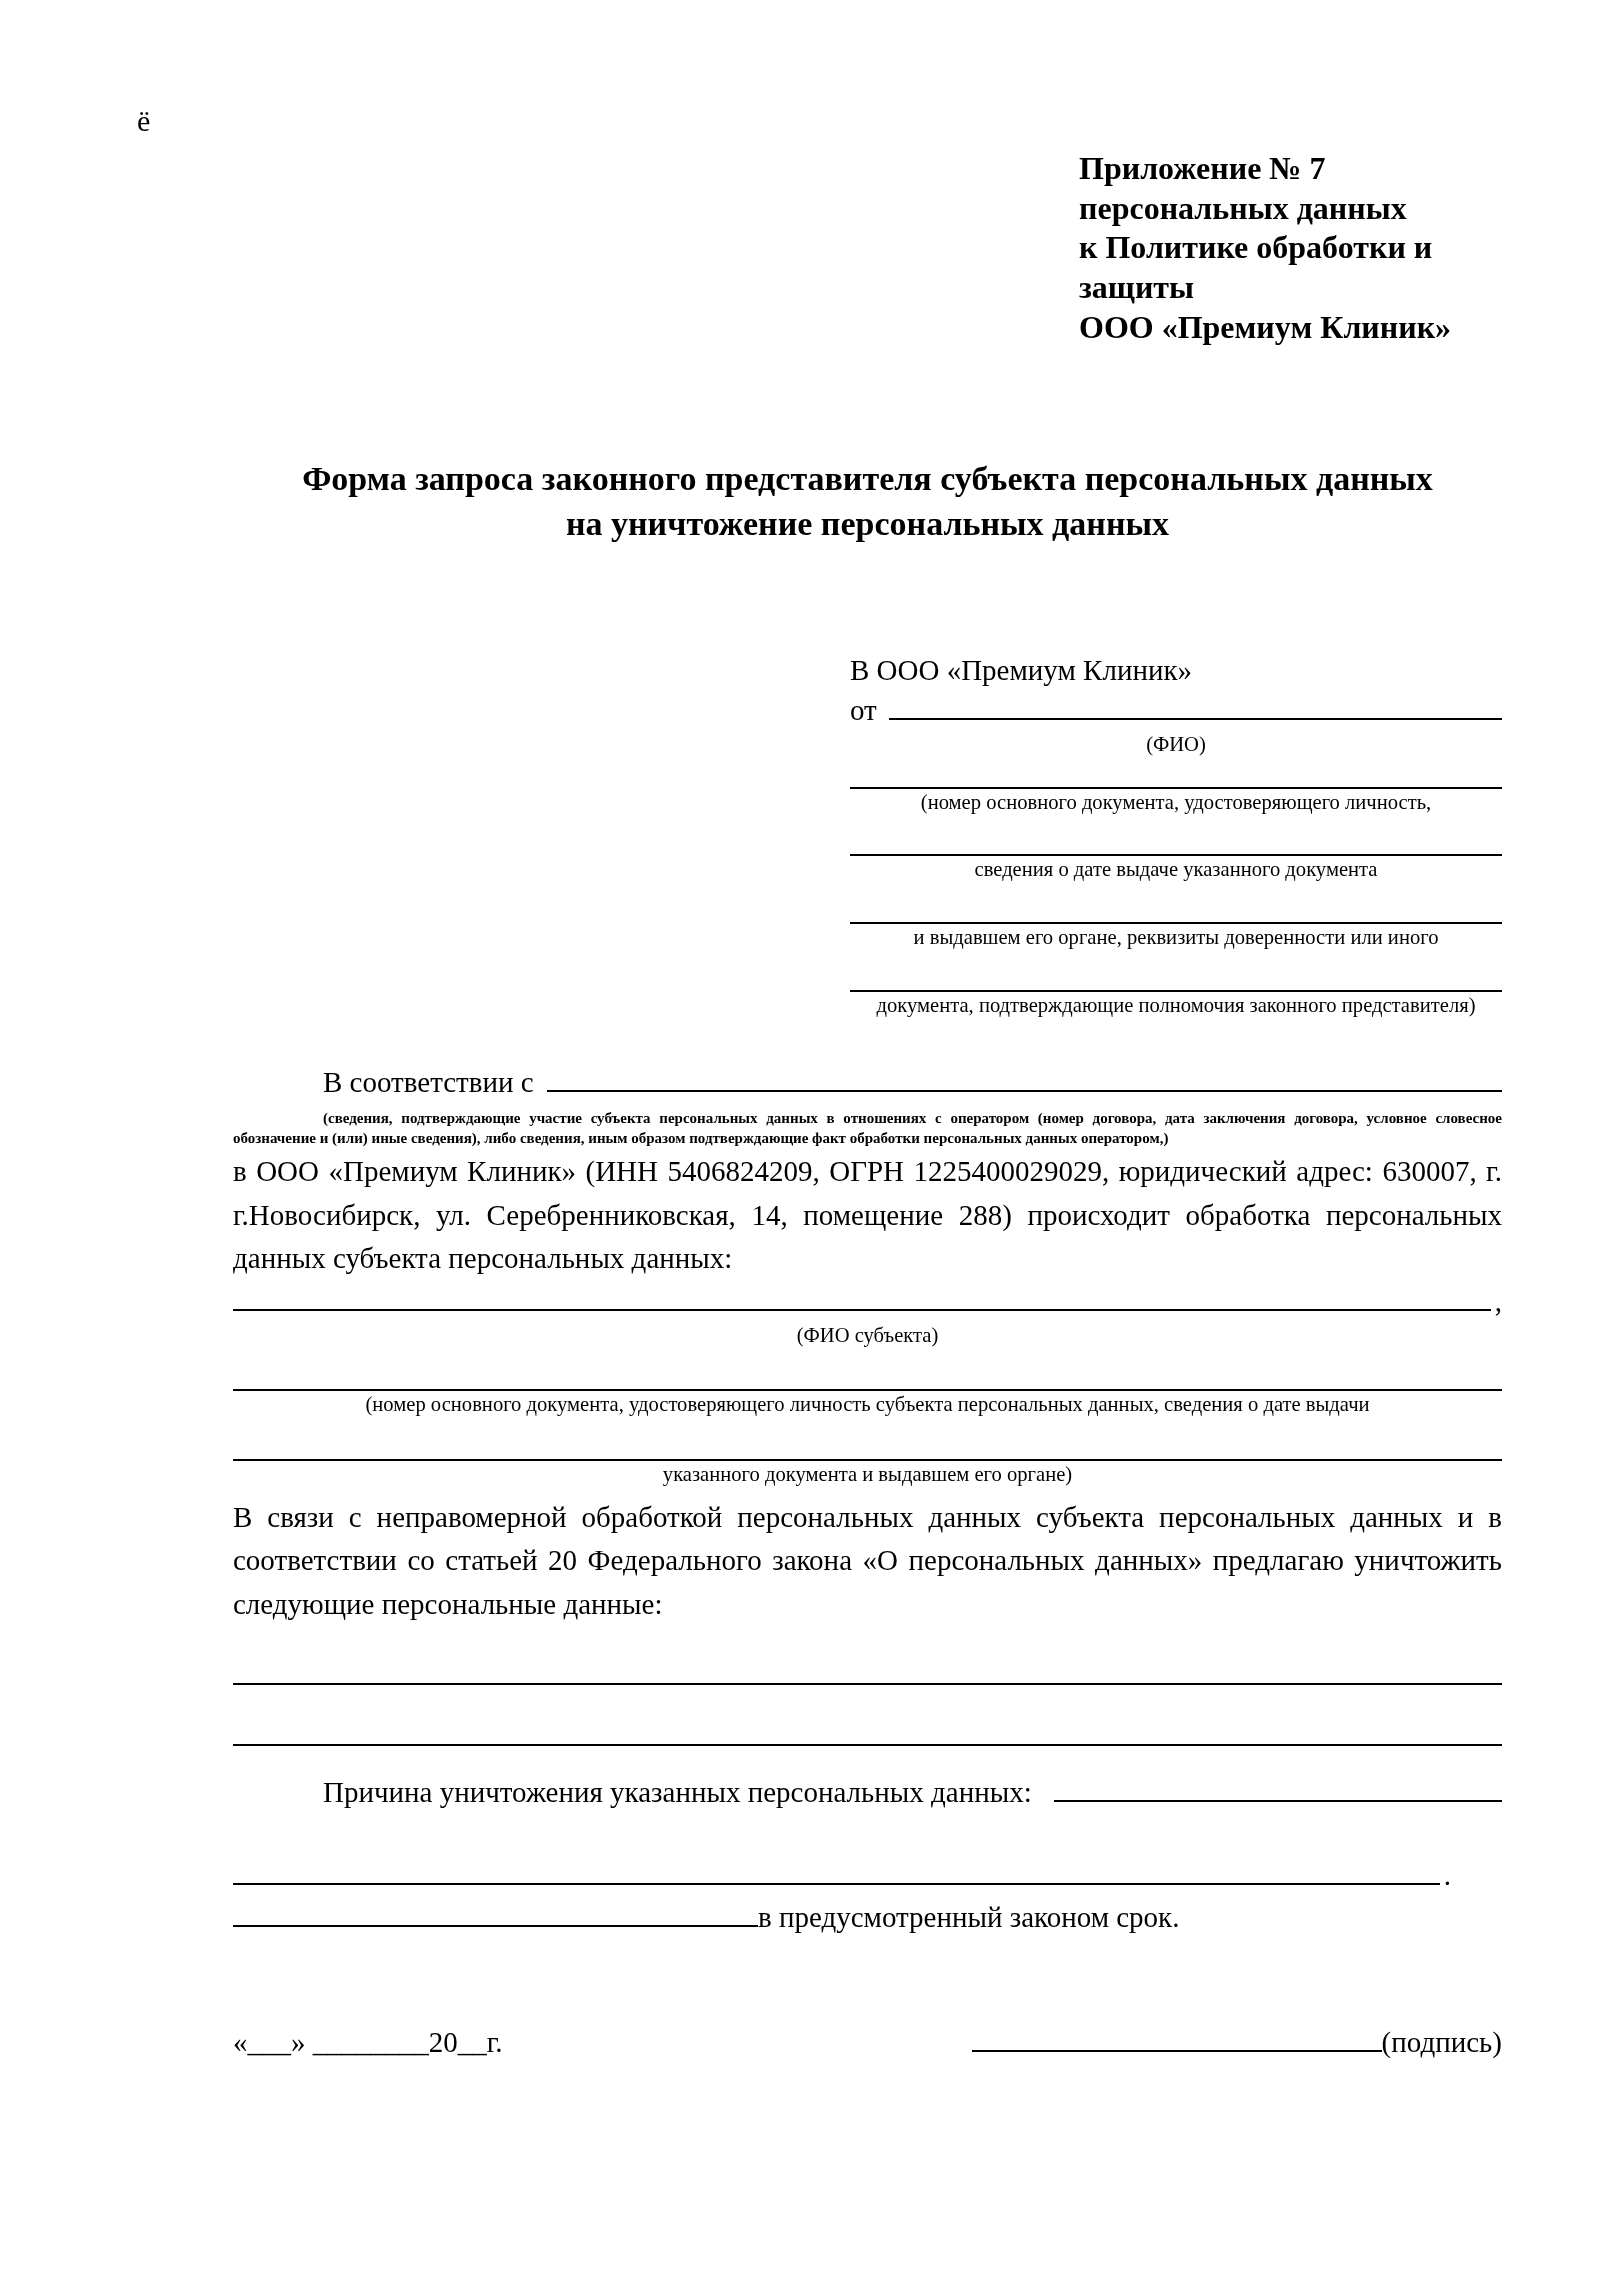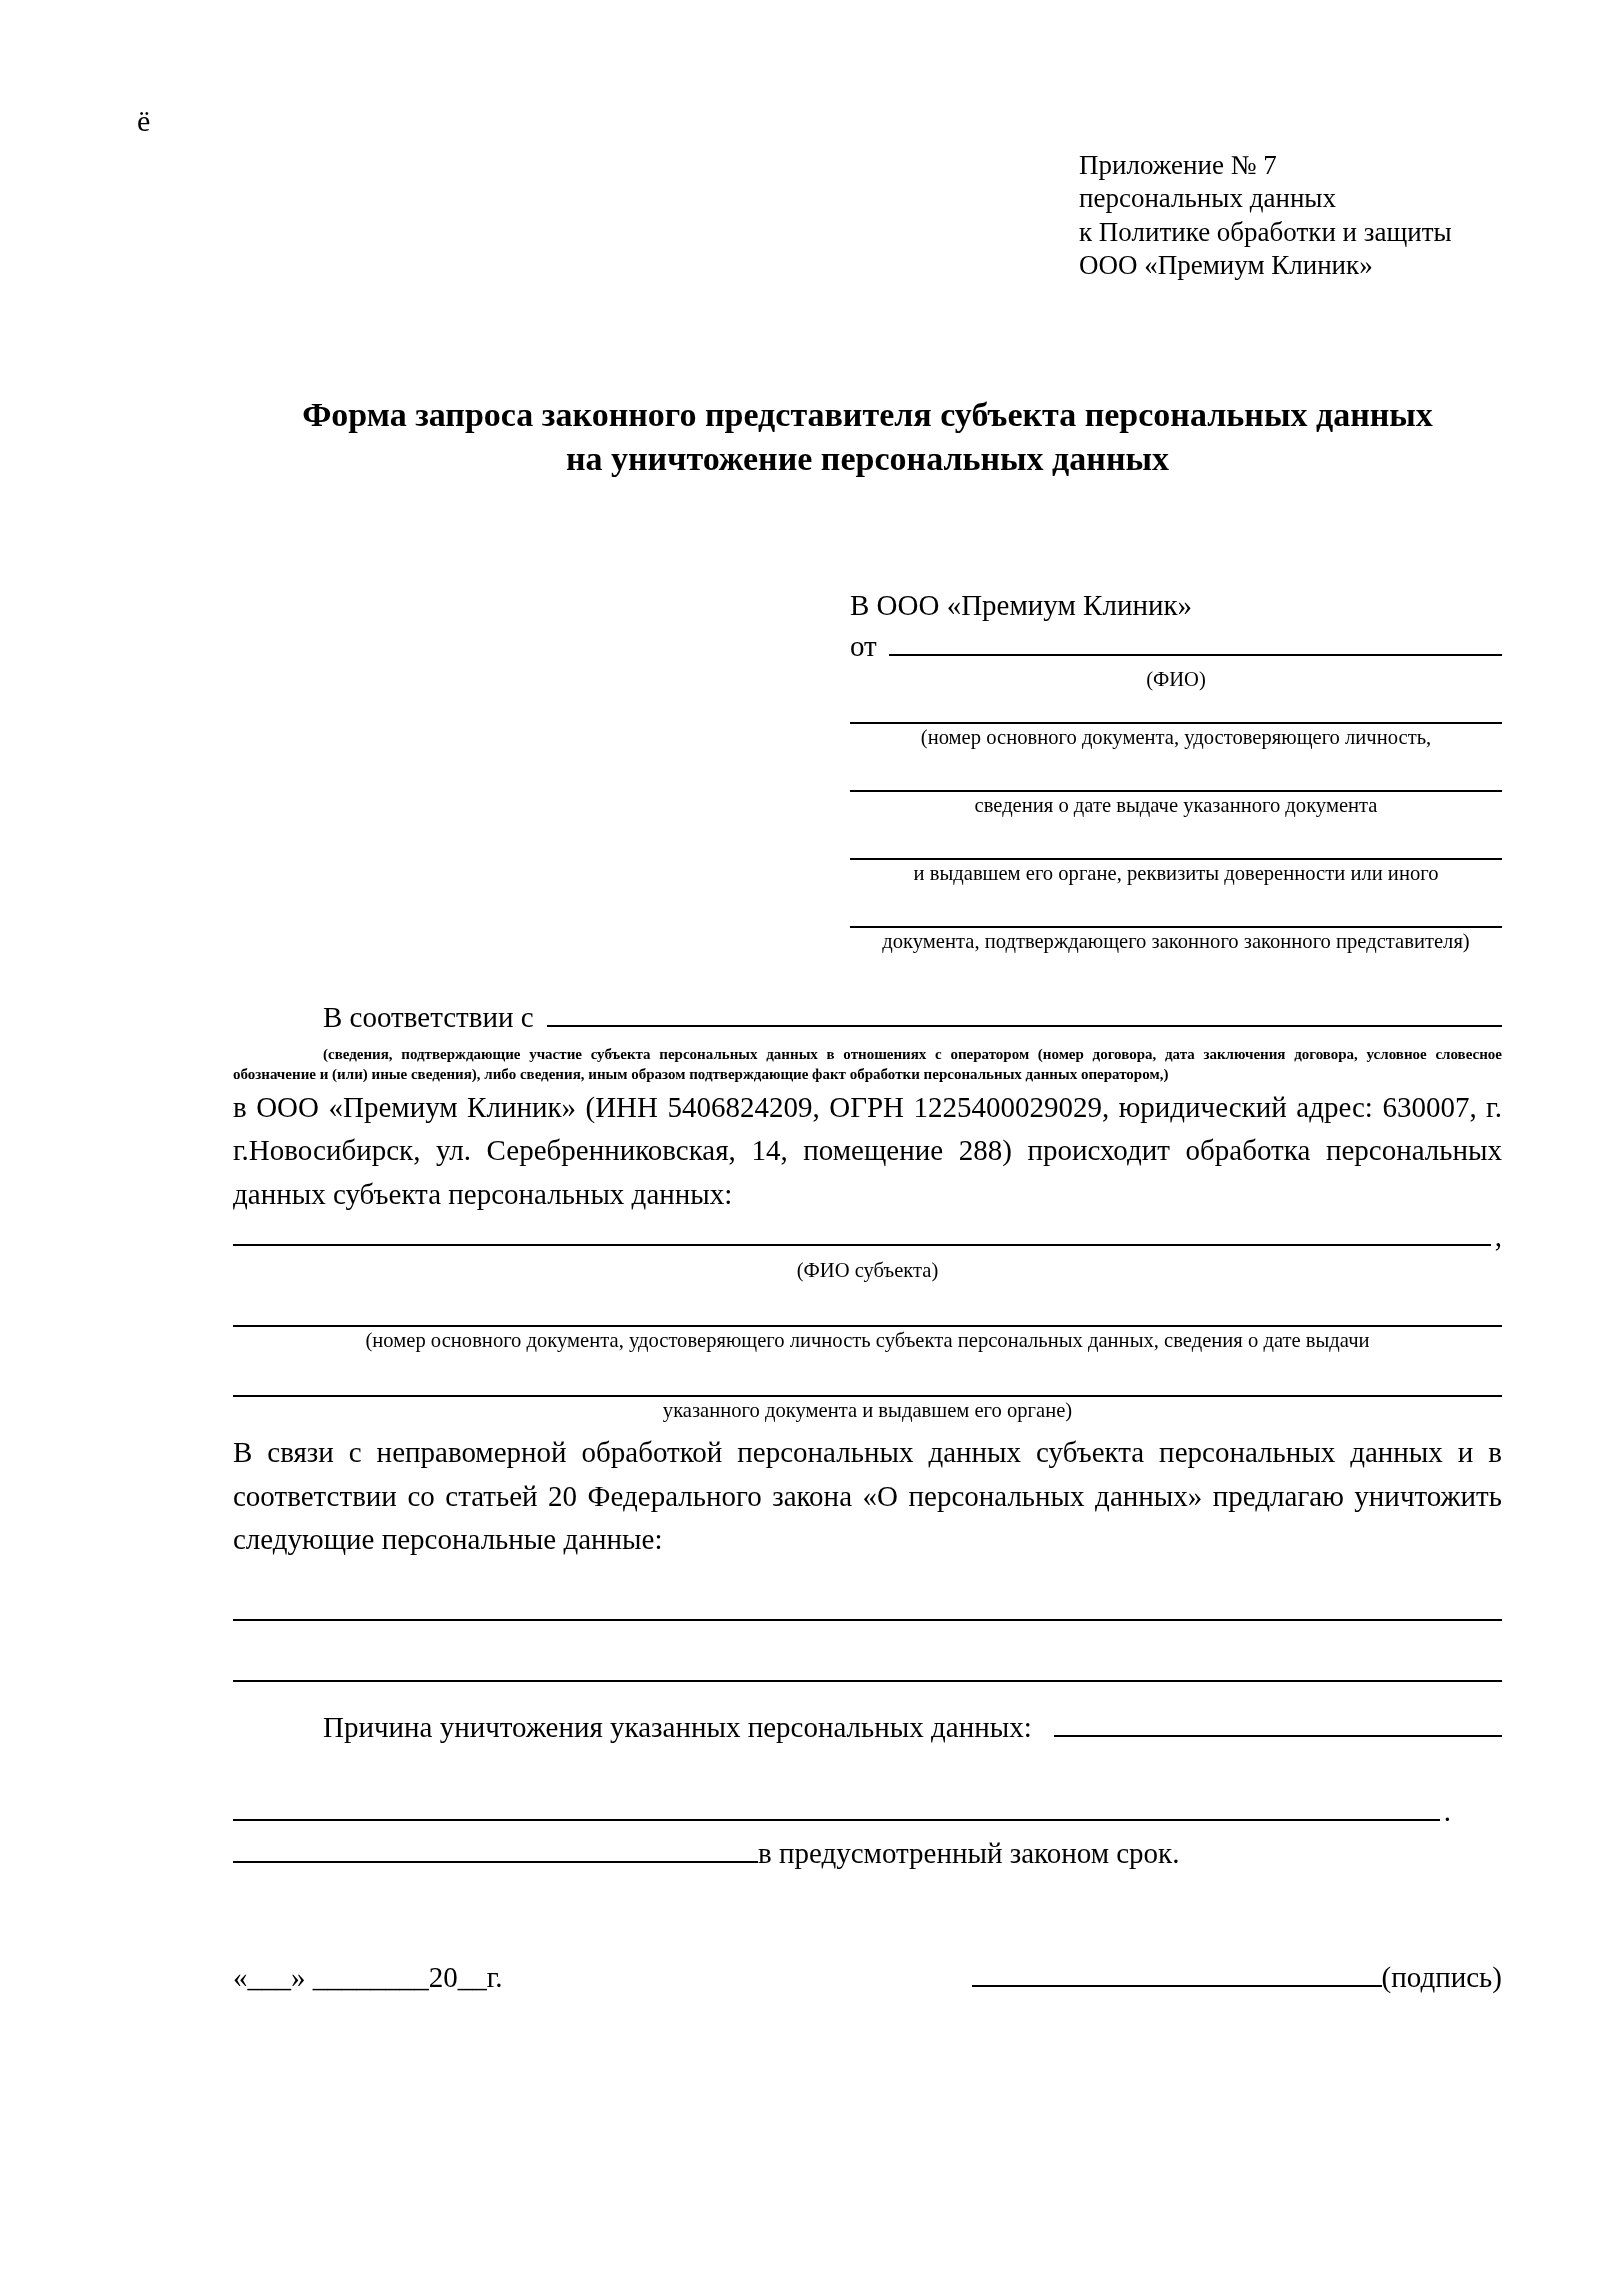--- a/index.html
+++ b/index.html
@@ -17,22 +17,23 @@
     padding: 149px 119px 0 233px;
     overflow: hidden;
   }
   .stray {
     position: absolute;
     left: 137px; top: 106px;
     font-size: 30px; line-height: 1;
   }
   .appendix {
     margin-left: 846px;
-    font-size: 27px;
+    font-size: 32px;
     line-height: 1.24;
+    font-weight: bold;
   }
   .doc-title {
     margin-top: 110px;
     text-align: center;
     font-weight: bold;
     font-size: 34px;
     line-height: 1.3;
   }
   .addr {
     margin-left: 617px;
@@ -130,21 +131,21 @@
     <div class="rule f1"></div>
     <div class="cap">(номер основного документа, удостоверяющего личность,</div>
 
     <div class="rule f2"></div>
     <div class="cap">сведения о дате выдаче указанного документа</div>
 
     <div class="rule f3"></div>
     <div class="cap">и выдавшем его органе, реквизиты доверенности или иного</div>
 
     <div class="rule f4"></div>
-    <div class="cap">документа, подтверждающего законного законного представителя)</div>
+    <div class="cap">документа, подтверждающие полномочия законного представителя)</div>
   </div>
 
   <div class="row according-row">
     <span class="lead">В соответствии с</span>
     <span class="fill"></span>
   </div>
 
   <p class="fineprint">(сведения, подтверждающие участие субъекта персональных данных в отношениях с оператором (номер договора, дата заключения договора, условное словесное обозначение и (или) иные сведения), либо сведения, иным образом подтверждающие факт обработки персональных данных оператором,)</p>
 
   <p class="para op-para">в ООО «Премиум Клиник» (ИНН 5406824209, ОГРН 1225400029029, юридический адрес: 630007, г. г.Новосибирск, ул. Серебренниковская, 14, помещение 288) происходит обработка персональных данных субъекта персональных данных:</p>

